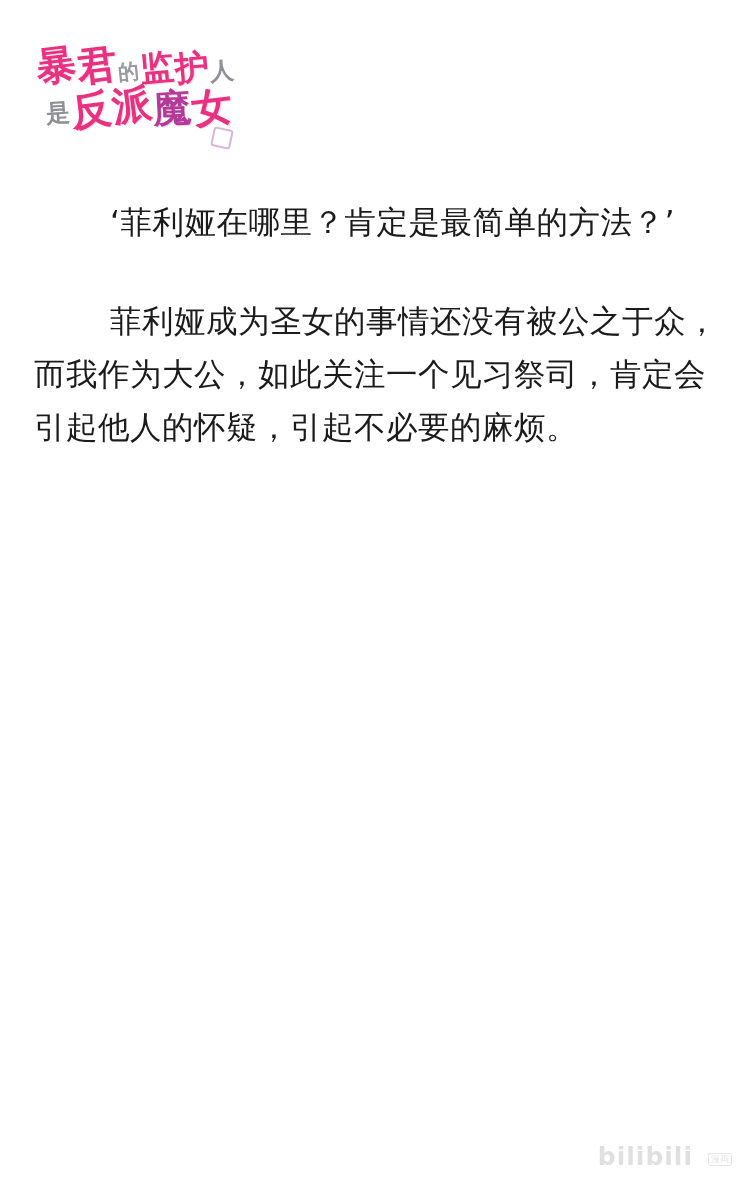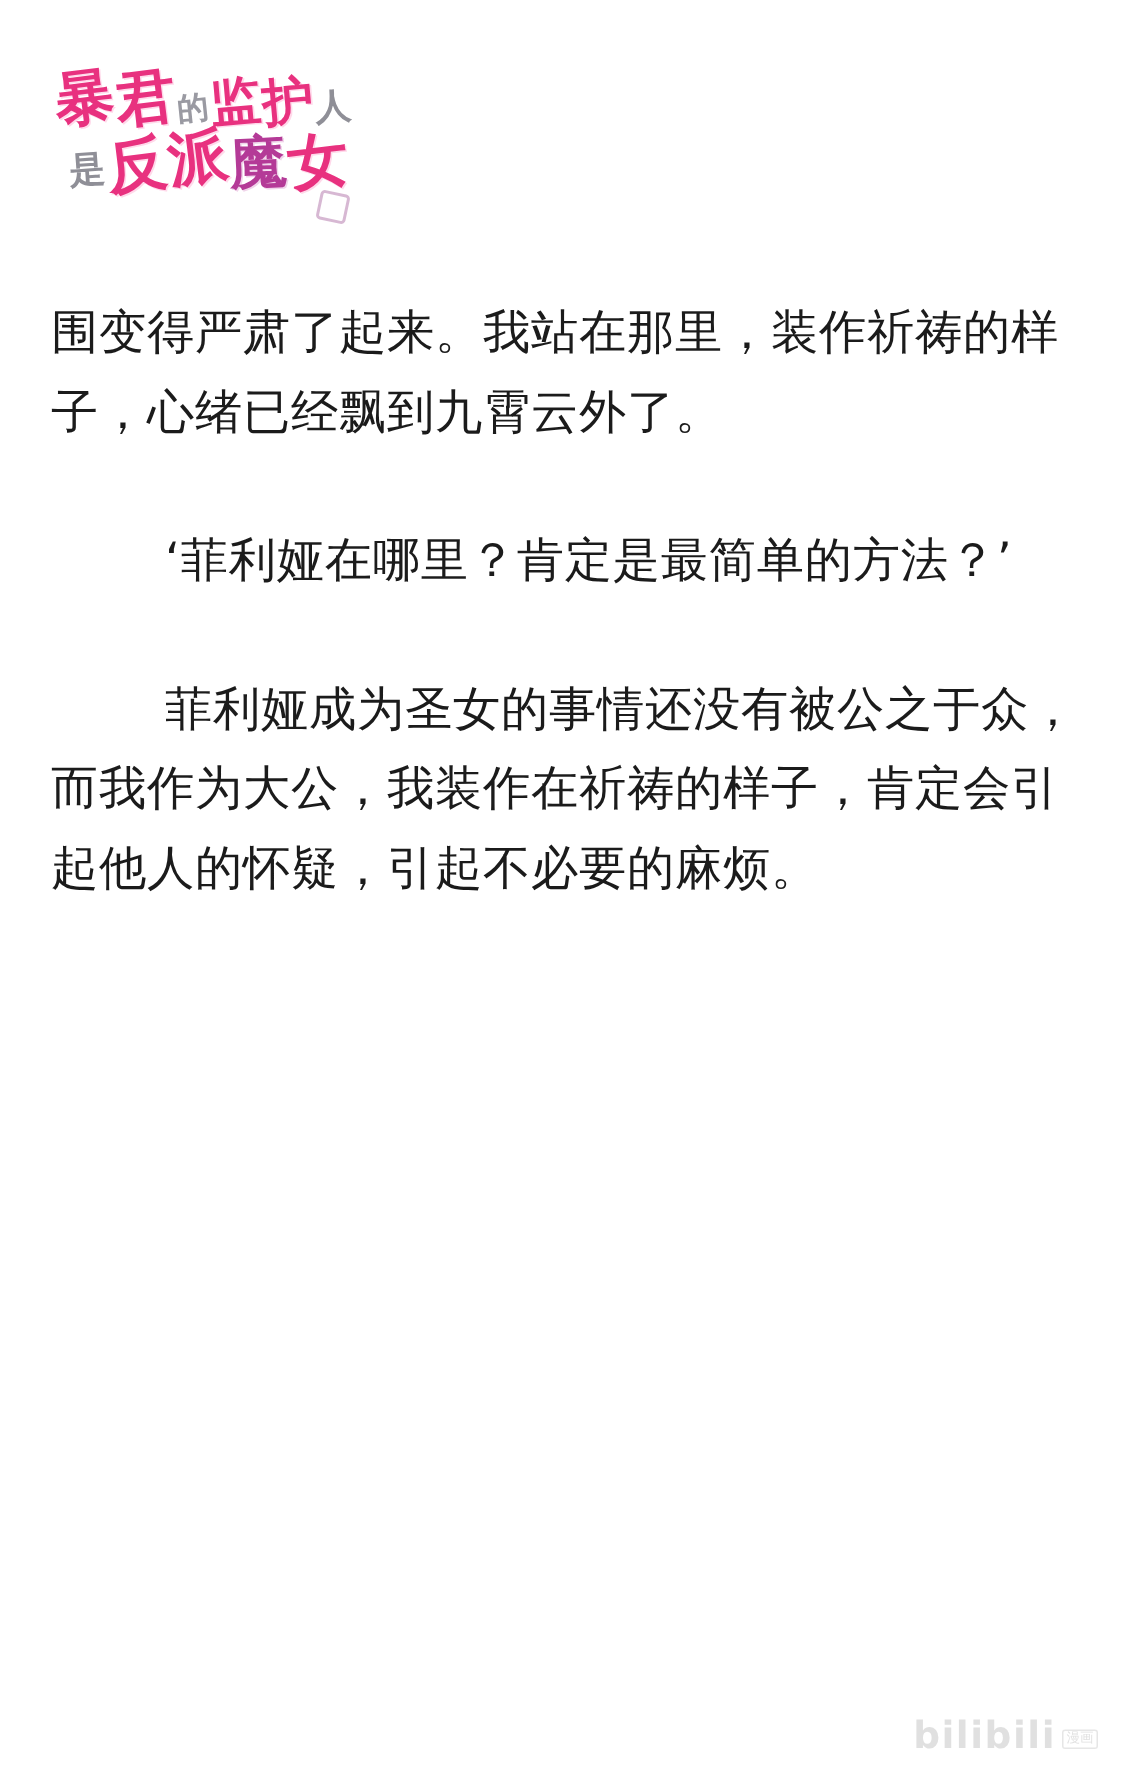--- a/index.html
+++ b/index.html
@@ -106,21 +106,21 @@
     margin-bottom: 0;
   }
 
   
   .watermark {
     position: absolute;
     right: 22px;
     bottom: 22px;
     display: flex;
     align-items: flex-end;
-    gap: 4px;
+    gap: 15px;
     opacity: .30;
   }
   .wm-text {
     font-family: "DejaVu Sans", sans-serif;
     font-weight: 700;
     font-size: 25px;
     color: #9b9b9b;
     letter-spacing: 1px;
     line-height: 1;
   }
@@ -142,21 +142,20 @@
   <div class="logo-line logo-l1">
     <span class="lg-pink-big">暴</span><span class="lg-pink-big">君</span><span class="lg-gray-sm">的</span><span class="lg-pink">监</span><span class="lg-pink">护</span><span class="lg-gray">人</span>
   </div>
   <div class="logo-line logo-l2">
     <span class="lg-gray">是</span><span class="lg-pink-big">反派</span><span class="lg-purple" style="font-size:38px">魔</span><span class="lg-pink-big">女</span>
   </div>
   <div class="logo-deco"></div>
 </div>
 
 <div class="content">
-  <p class="para">围变得严肃了起来。我站在那里，装作祈祷的样子，心绪已经飘到九霄云外了。</p>
   <p class="para indent">‘菲利娅在哪里？肯定是最简单的方法？’</p>
-  <p class="para indent">菲利娅成为圣女的事情还没有被公之于众，而我作为大公，我装作在祈祷的样子，肯定会引起他人的怀疑，引起不必要的麻烦。</p>
+  <p class="para indent">菲利娅成为圣女的事情还没有被公之于众，而我作为大公，如此关注一个见习祭司，肯定会引起他人的怀疑，引起不必要的麻烦。</p>
 </div>
 
 <div class="watermark">
   <span class="wm-text">bilibili</span>
   <span class="wm-badge">漫画</span>
 </div>
 
 </body></html>

